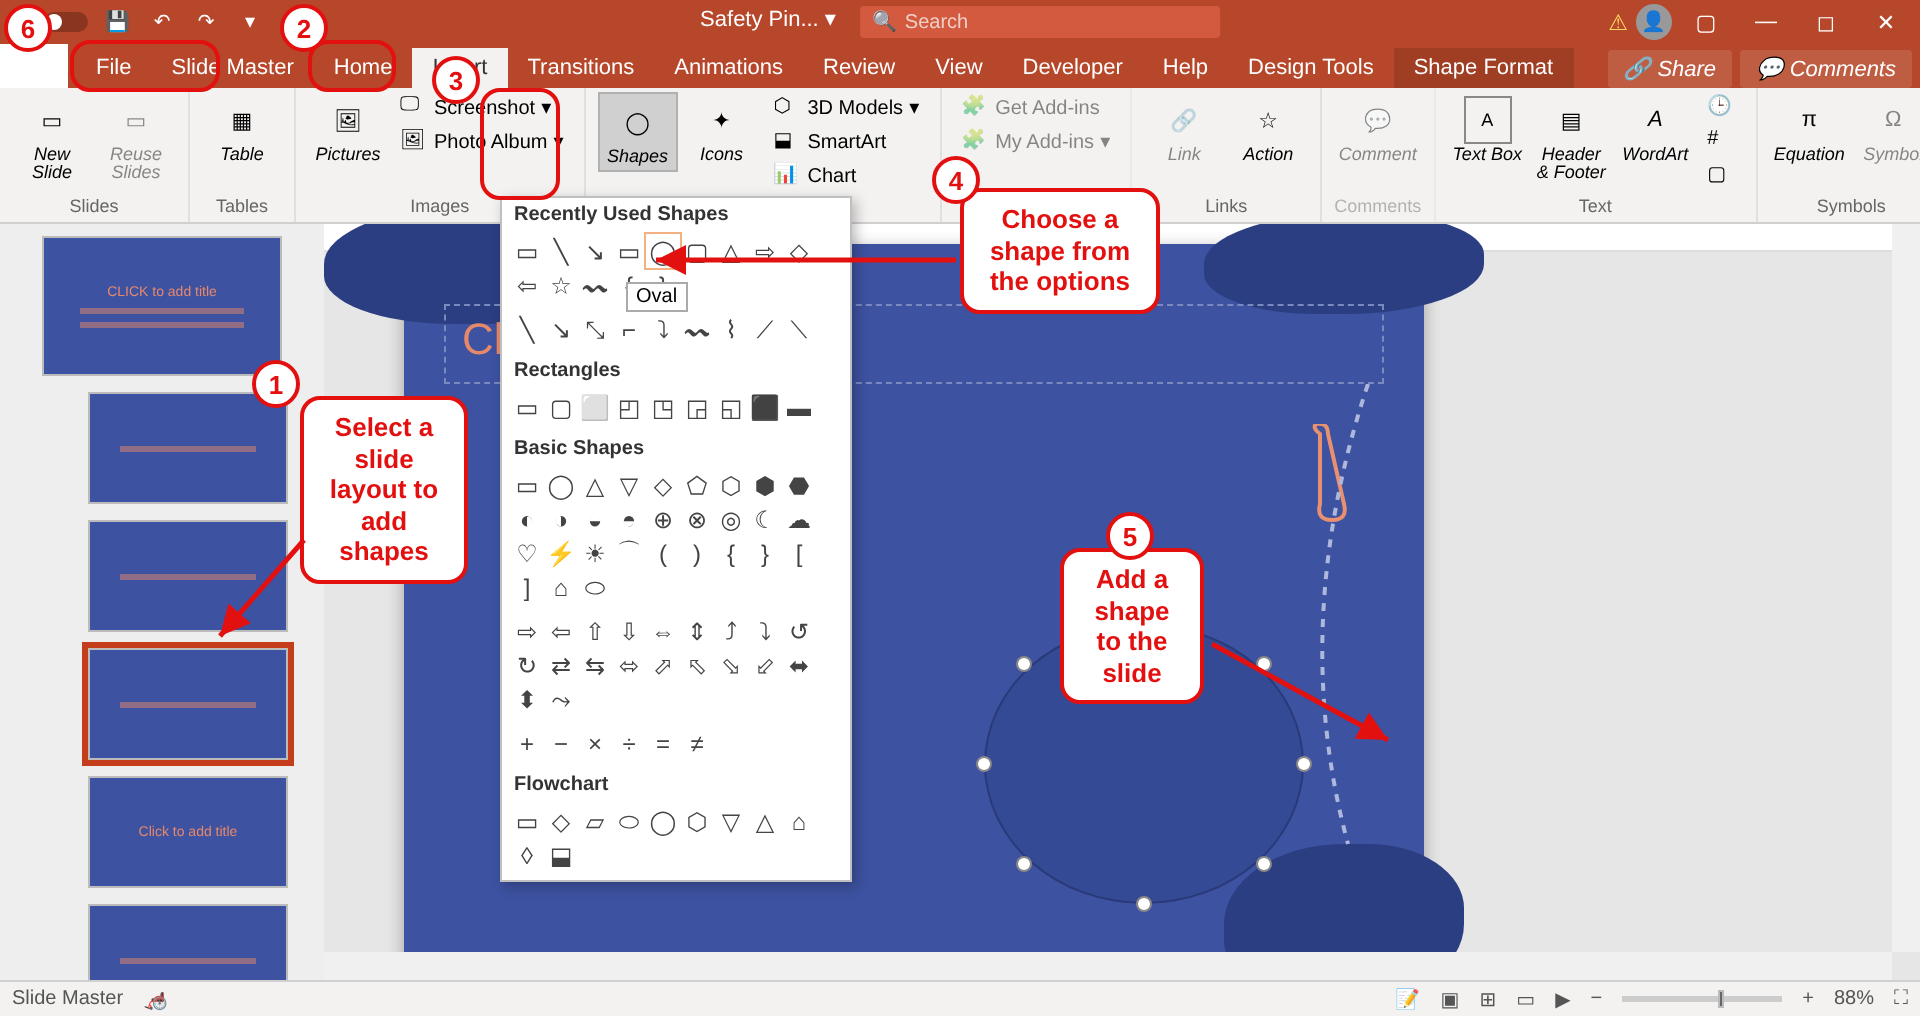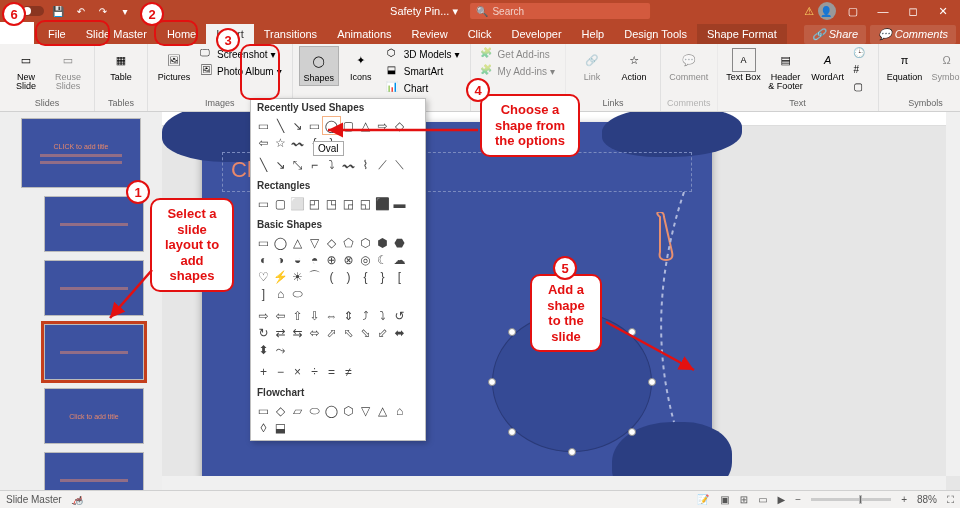--- a/index.html
+++ b/index.html
@@ -6,21 +6,21 @@
 body { width: 960px; height: 508px; background: #fff; overflow: hidden; position: relative; font-size: 11px; }
 
 
 .titlebar { height: 22px; background: #b7472a; display: flex; align-items: center; color: #fff; position: relative; }
 .titlebar .left { display: flex; align-items: center; gap: 6px; padding-left: 8px; }
 .titlebar .qat { display: flex; gap: 4px; align-items: center; }
 .titlebar .qat span { width: 18px; height: 16px; display: flex; align-items: center; justify-content: center; font-size: 10px; }
 .autosave { display: flex; align-items: center; gap: 3px; font-size: 9px; }
 .autosave .toggle { width: 22px; height: 10px; background: #8a3520; border-radius: 5px; position: relative; }
 .autosave .toggle::after { content:""; position:absolute; left:1px; top:1px; width:8px; height:8px; background:#fff; border-radius:50%; }
-.titlebar .center { position: absolute; left: 50%; transform: translateX(-50%); display: flex; align-items: center; gap: 12px; margin-left: 40px; }
+.titlebar .center { position: absolute; left: 50%; transform: translateX(-50%); display: flex; align-items: flex-start; gap: 12px; }
 .doc-title { font-size: 11px; }
 .searchbox { width: 180px; height: 16px; background: #d35a3e; border-radius: 2px; display: flex; align-items: center; padding: 0 6px; color: #f0d0c8; font-size: 10px; gap: 4px; }
 .titlebar .right { margin-left: auto; display: flex; align-items: center; gap: 4px; padding-right: 4px; }
 .win-btn { width: 26px; height: 22px; display: flex; align-items: center; justify-content: center; font-size: 11px; }
 .user-avatar { width: 18px; height: 18px; border-radius: 50%; background: #999; display:flex; align-items:center; justify-content:center; color:#fff; font-size:10px; }
 .warn { color: #ffd966; }
 
 
 .tabs { height: 22px; background: #b7472a; display: flex; align-items: flex-end; padding-left: 4px; color: #fff; margin-left: 34px; }
 .tab { padding: 4px 10px; font-size: 11px; cursor: pointer; }
@@ -29,21 +29,21 @@
 .tabs .spacer { flex: 1; }
 .share-btn, .comments-btn { padding: 3px 8px; font-size: 11px; margin-right: 4px; background: rgba(255,255,255,0.12); border-radius: 2px; font-style: italic; }
 
 
 .ribbon { height: 68px; background: #f3f2f1; border-bottom: 1px solid #d0d0d0; display: flex; }
 .rgroup { display: flex; flex-direction: column; align-items: center; padding: 2px 6px; border-right: 1px solid #e0e0e0; }
 .rgroup .row { display: flex; gap: 2px; align-items: flex-start; flex: 1; }
 .rgroup .label { font-size: 9px; color: #666; padding-bottom: 1px; }
 .rbtn-lg { width: 40px; display: flex; flex-direction: column; align-items: center; gap: 1px; padding: 2px; cursor: pointer; }
 .rbtn-lg .ic { width: 24px; height: 24px; display:flex; align-items:center; justify-content:center; }
-.rbtn-lg .lbl { font-size: 9px; text-align: center; line-height: 1; }
+.rbtn-lg .lbl { font-size: 9px; text-align: center; line-height: 1; font-style: italic; }
 .rbtn-sm { display: flex; align-items: center; gap: 3px; padding: 1px 4px; font-size: 10px; cursor: pointer; white-space: nowrap; }
 .rbtn-sm .ic { width: 14px; height: 14px; }
 .stack { display: flex; flex-direction: column; gap: 1px; }
 .disabled { opacity: 0.45; }
 .selected { background: #d0d0d0; border: 1px solid #b0b0b0; }
 
 
 .ruler-h { height: 14px; background: #fff; border-bottom: 1px solid #ddd; margin-left: 162px; }
 
 
@@ -125,21 +125,21 @@
 </div>
 
 <div class="tabs">
   <div class="tab">File</div>
   <div class="tab">Slide Master</div>
   <div class="tab">Home</div>
   <div class="tab active">Insert</div>
   <div class="tab">Transitions</div>
   <div class="tab">Animations</div>
   <div class="tab">Review</div>
-  <div class="tab">Click</div>
+  <div class="tab">View</div>
   <div class="tab">Developer</div>
   <div class="tab">Help</div>
   <div class="tab">Design Tools</div>
   <div class="tab contextual">Shape Format</div>
   <div class="spacer"></div>
   <div class="share-btn">🔗 <span>Share</span></div>
   <div class="comments-btn">💬 <span>Comments</span></div>
 </div>
 
 <div class="ribbon">

